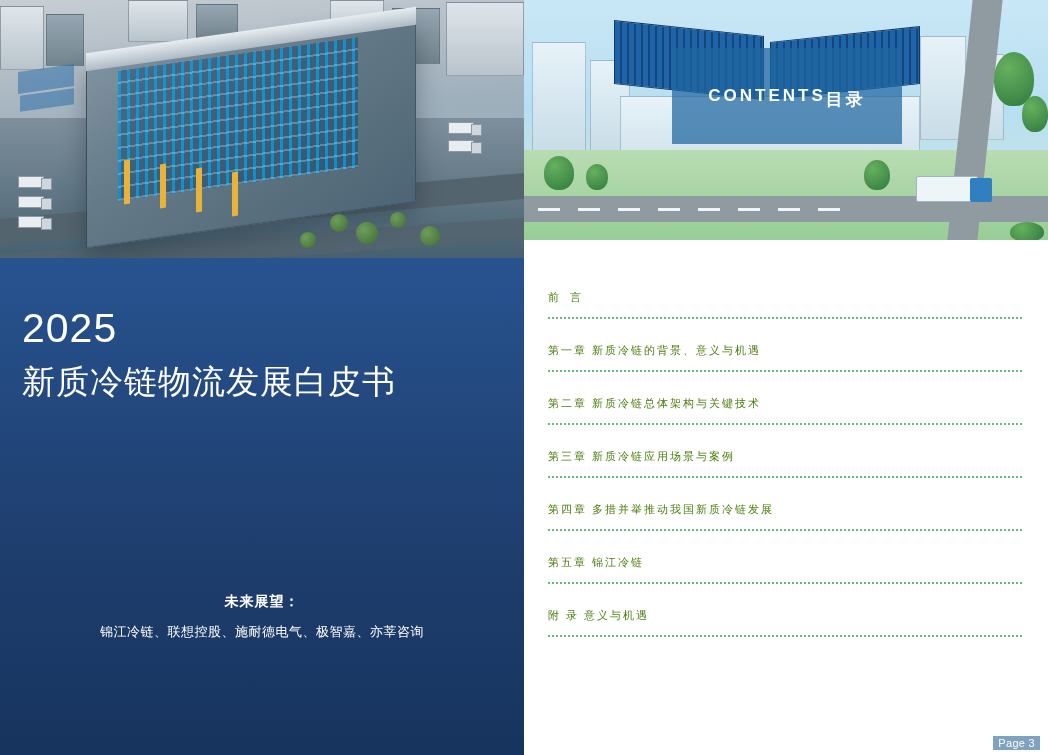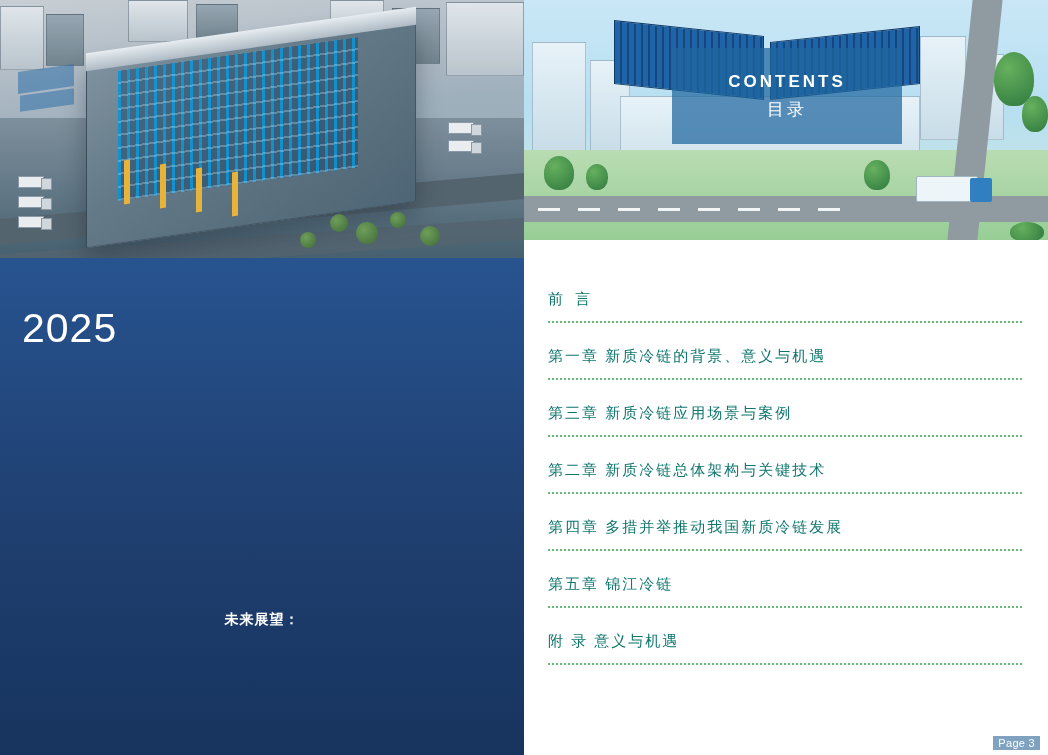--- a/index.html
+++ b/index.html
@@ -150,35 +150,35 @@
   }
   .cp-tree { position:absolute; border-radius:50% 50% 45% 45%;
     background:radial-gradient(circle at 35% 30%, #66b05e, #2f7a3f); }
   .cp-truck { position:absolute; background:#eef5f8; border:1px solid #9fb6c2;
     border-radius:2px; }
   .cp-truck-cab { position:absolute; background:#2f7fc1; border-radius:2px; }
 
   .contents-card {
     position:absolute; left:148px; top:48px; width:230px; height:96px;
     background: rgba(31,102,160,.72);
-    display:flex; flex-direction:column; align-items:center; justify-content:center;
+    display:flex; flex-direction:row; align-items:center; justify-content:center;
     color:#ffffff;
   }
   .cc-en { font-size:17px; letter-spacing:3px; font-weight:700; }
-  .cc-cn { font-size:17px; letter-spacing:3px; font-weight:400; margin-top:6px; }
+  .cc-cn { font-size:17px; letter-spacing:3px; font-weight:700; margin-top:6px; }
 
   .toc {
     position:absolute; left:0; top:240px; width:524px; height:515px;
     padding: 50px 26px 0 24px;
   }
   .toc-item { position:relative; }
   .toc-link {
     display:block;
-    font-size:15px;
-    color:#0f766e;
+    font-size:11px;
+    color:#4d7c0f;
     letter-spacing:1px;
     padding: 0 0 12px 0;
     white-space:nowrap;
   }
   .toc-ch { letter-spacing:2px; }
   .toc-dots {
     height:0; border-bottom: 2px dotted #54b56d;
     margin-bottom: 24px;
     opacity:.9;
   }
@@ -233,24 +233,26 @@
 
       <div class="ph-green" style="left:330px; top:214px; width:18px; height:18px;"></div>
       <div class="ph-green" style="left:356px; top:222px; width:22px; height:22px;"></div>
       <div class="ph-green" style="left:390px; top:212px; width:16px; height:16px;"></div>
       <div class="ph-green" style="left:420px; top:226px; width:20px; height:20px;"></div>
       <div class="ph-green" style="left:300px; top:232px; width:16px; height:16px;"></div>
     </div>
 
     <div class="cover-body">
       <div class="cover-year">2025</div>
+      <div class="cover-title">新质冷链物流发展白皮书</div>
     </div>
 
     <div class="cover-footer">
       <div class="cf-label">未来展望：</div>
+      <div class="cf-partners">锦江冷链、联想控股、施耐德电气、极智嘉、亦莘咨询</div>
     </div>
   </div>
 
   <div class="contents">
 
     <div class="contents-photo">
       <div class="cp-sky"></div>
 
       <div class="cp-bldg" style="left:8px;  top:42px; width:54px; height:110px;"></div>
       <div class="cp-bldg" style="left:66px; top:60px; width:40px; height:92px;"></div>
@@ -298,26 +300,26 @@
         <span class="toc-link">前 言</span>
         <div class="toc-dots"></div>
       </div>
 
       <div class="toc-item">
         <span class="toc-link toc-ch">第一章  新质冷链的背景、意义与机遇</span>
         <div class="toc-dots"></div>
       </div>
 
       <div class="toc-item">
+        <span class="toc-link toc-ch">第二章  新质冷链总体架构与关键技术</span>
+        <div class="toc-dots"></div>
+      </div>
+
+      <div class="toc-item">
         <span class="toc-link toc-ch">第三章  新质冷链应用场景与案例</span>
-        <div class="toc-dots"></div>
-      </div>
-
-      <div class="toc-item">
-        <span class="toc-link toc-ch">第二章  新质冷链总体架构与关键技术</span>
         <div class="toc-dots"></div>
       </div>
 
       <div class="toc-item">
         <span class="toc-link toc-ch">第四章  多措并举推动我国新质冷链发展</span>
         <div class="toc-dots"></div>
       </div>
 
       <div class="toc-item">
         <span class="toc-link toc-ch">第五章  锦江冷链</span>

